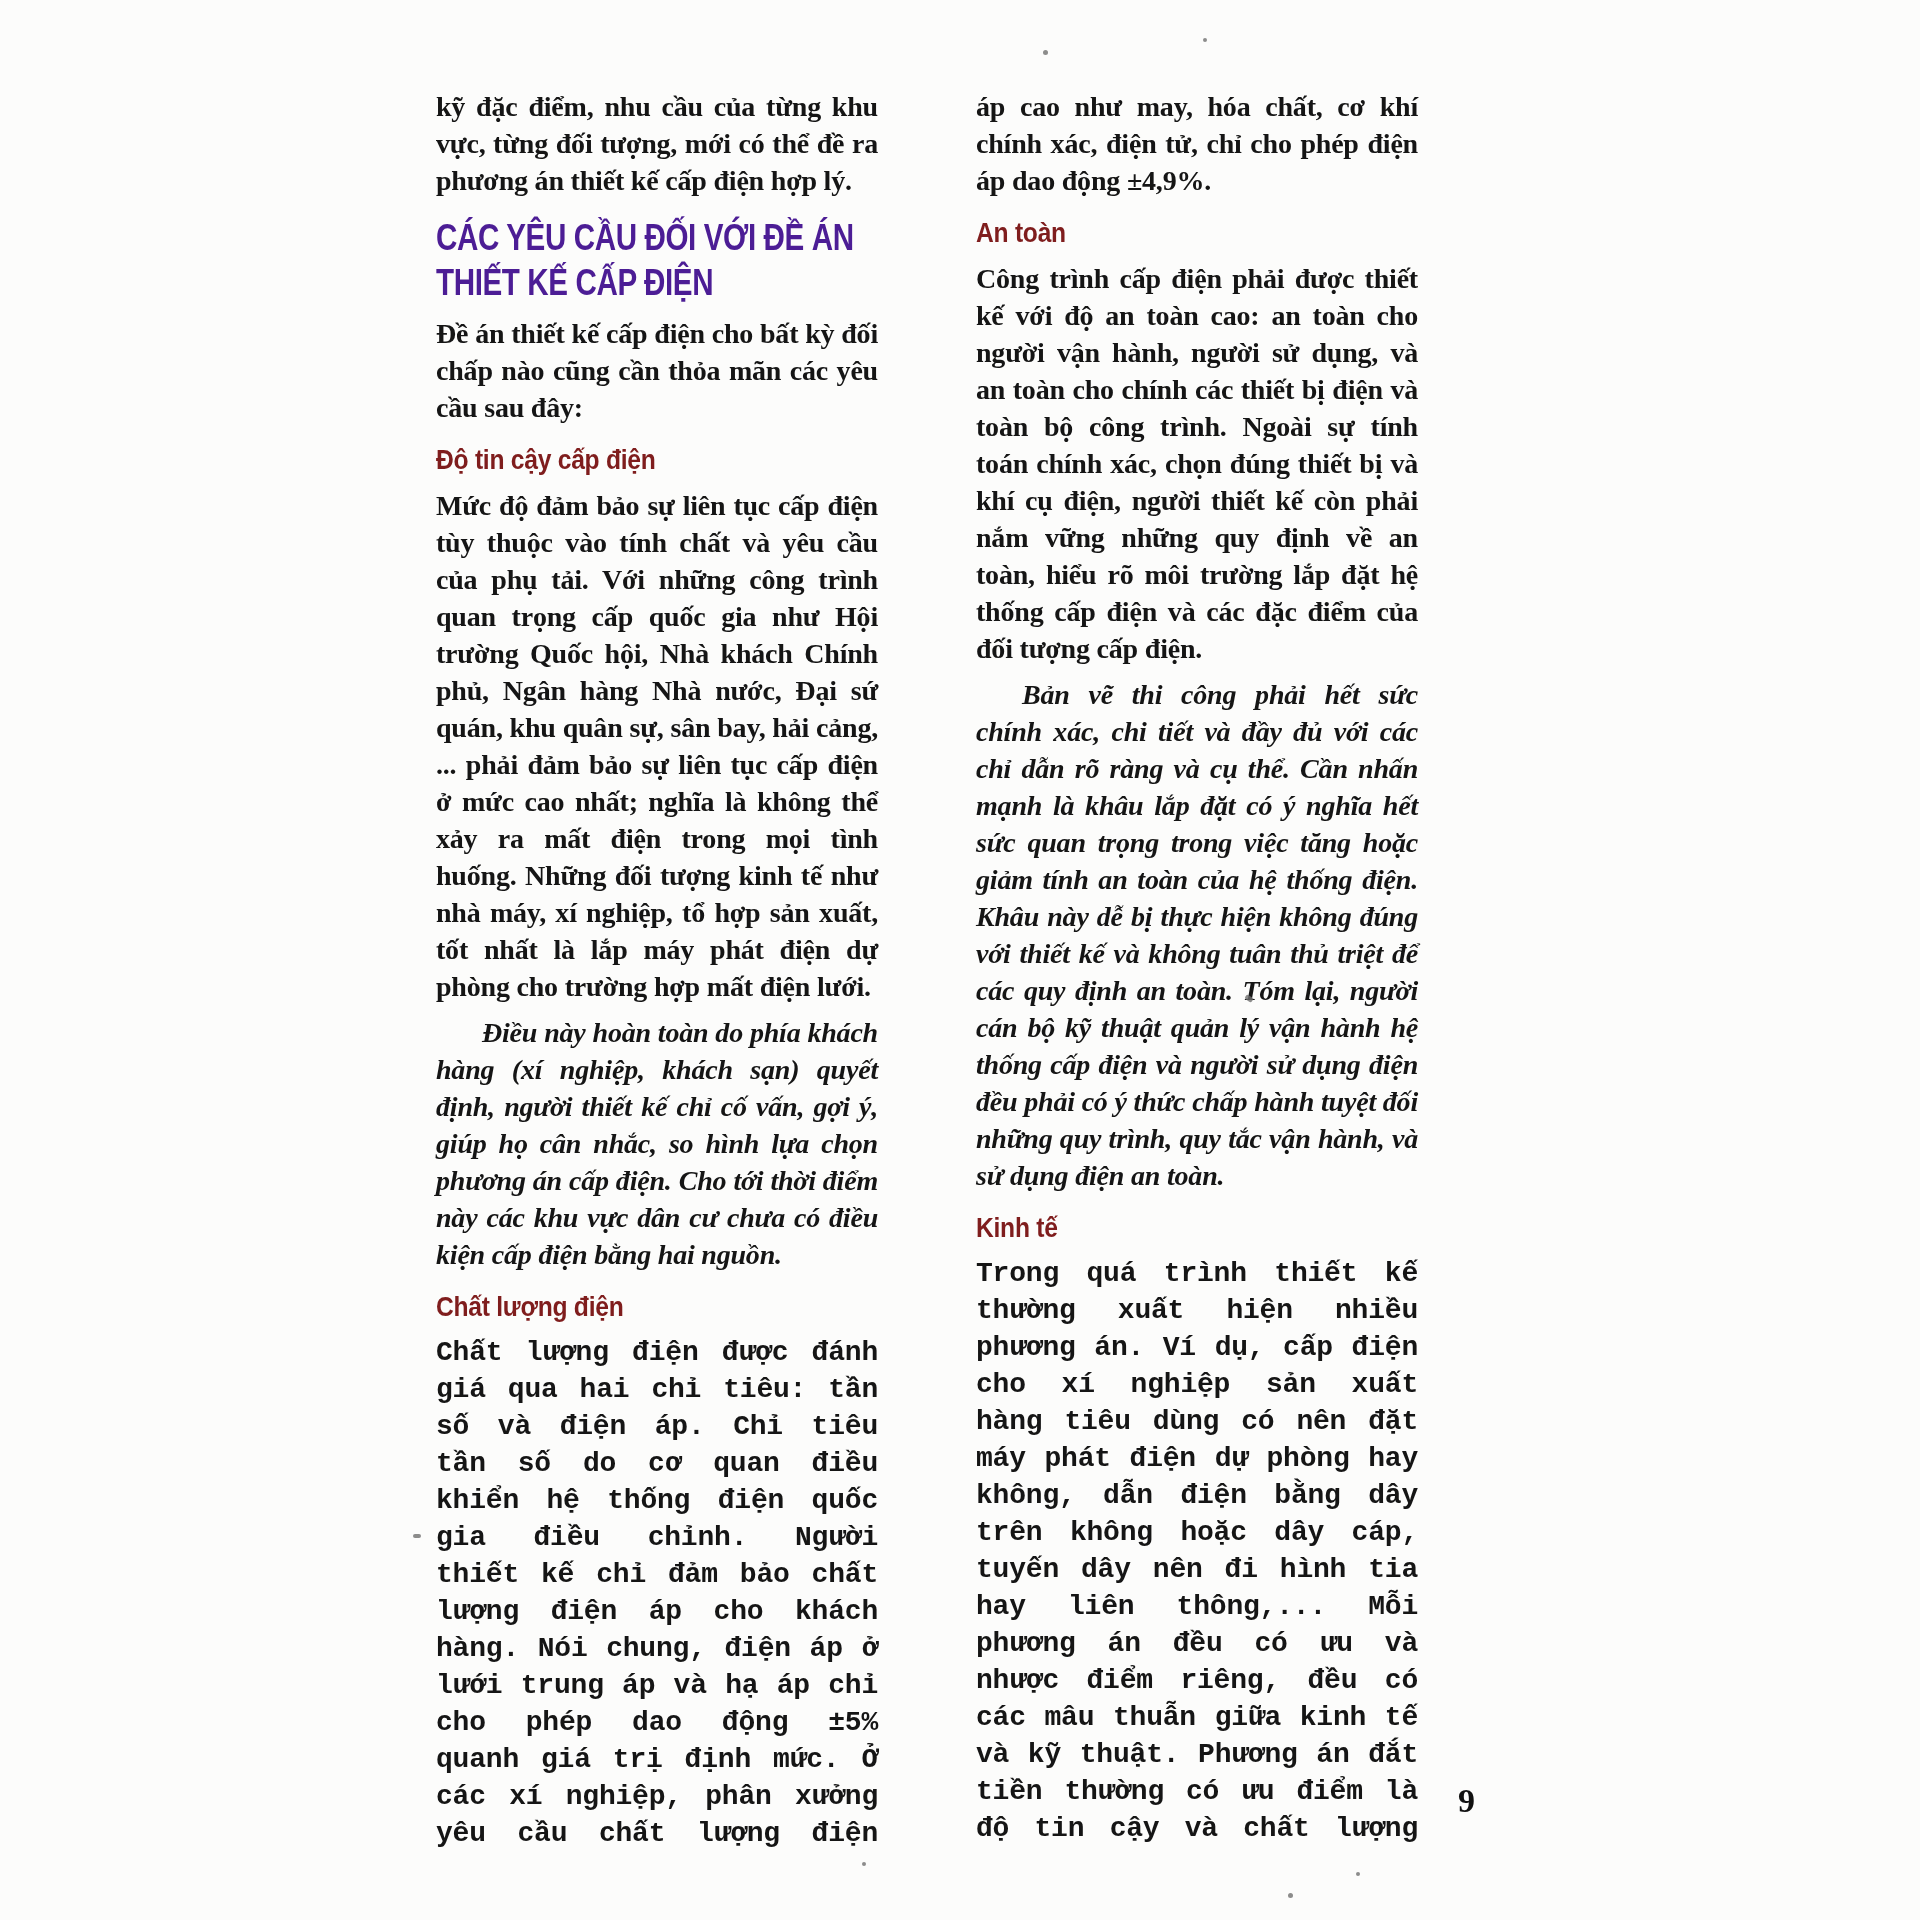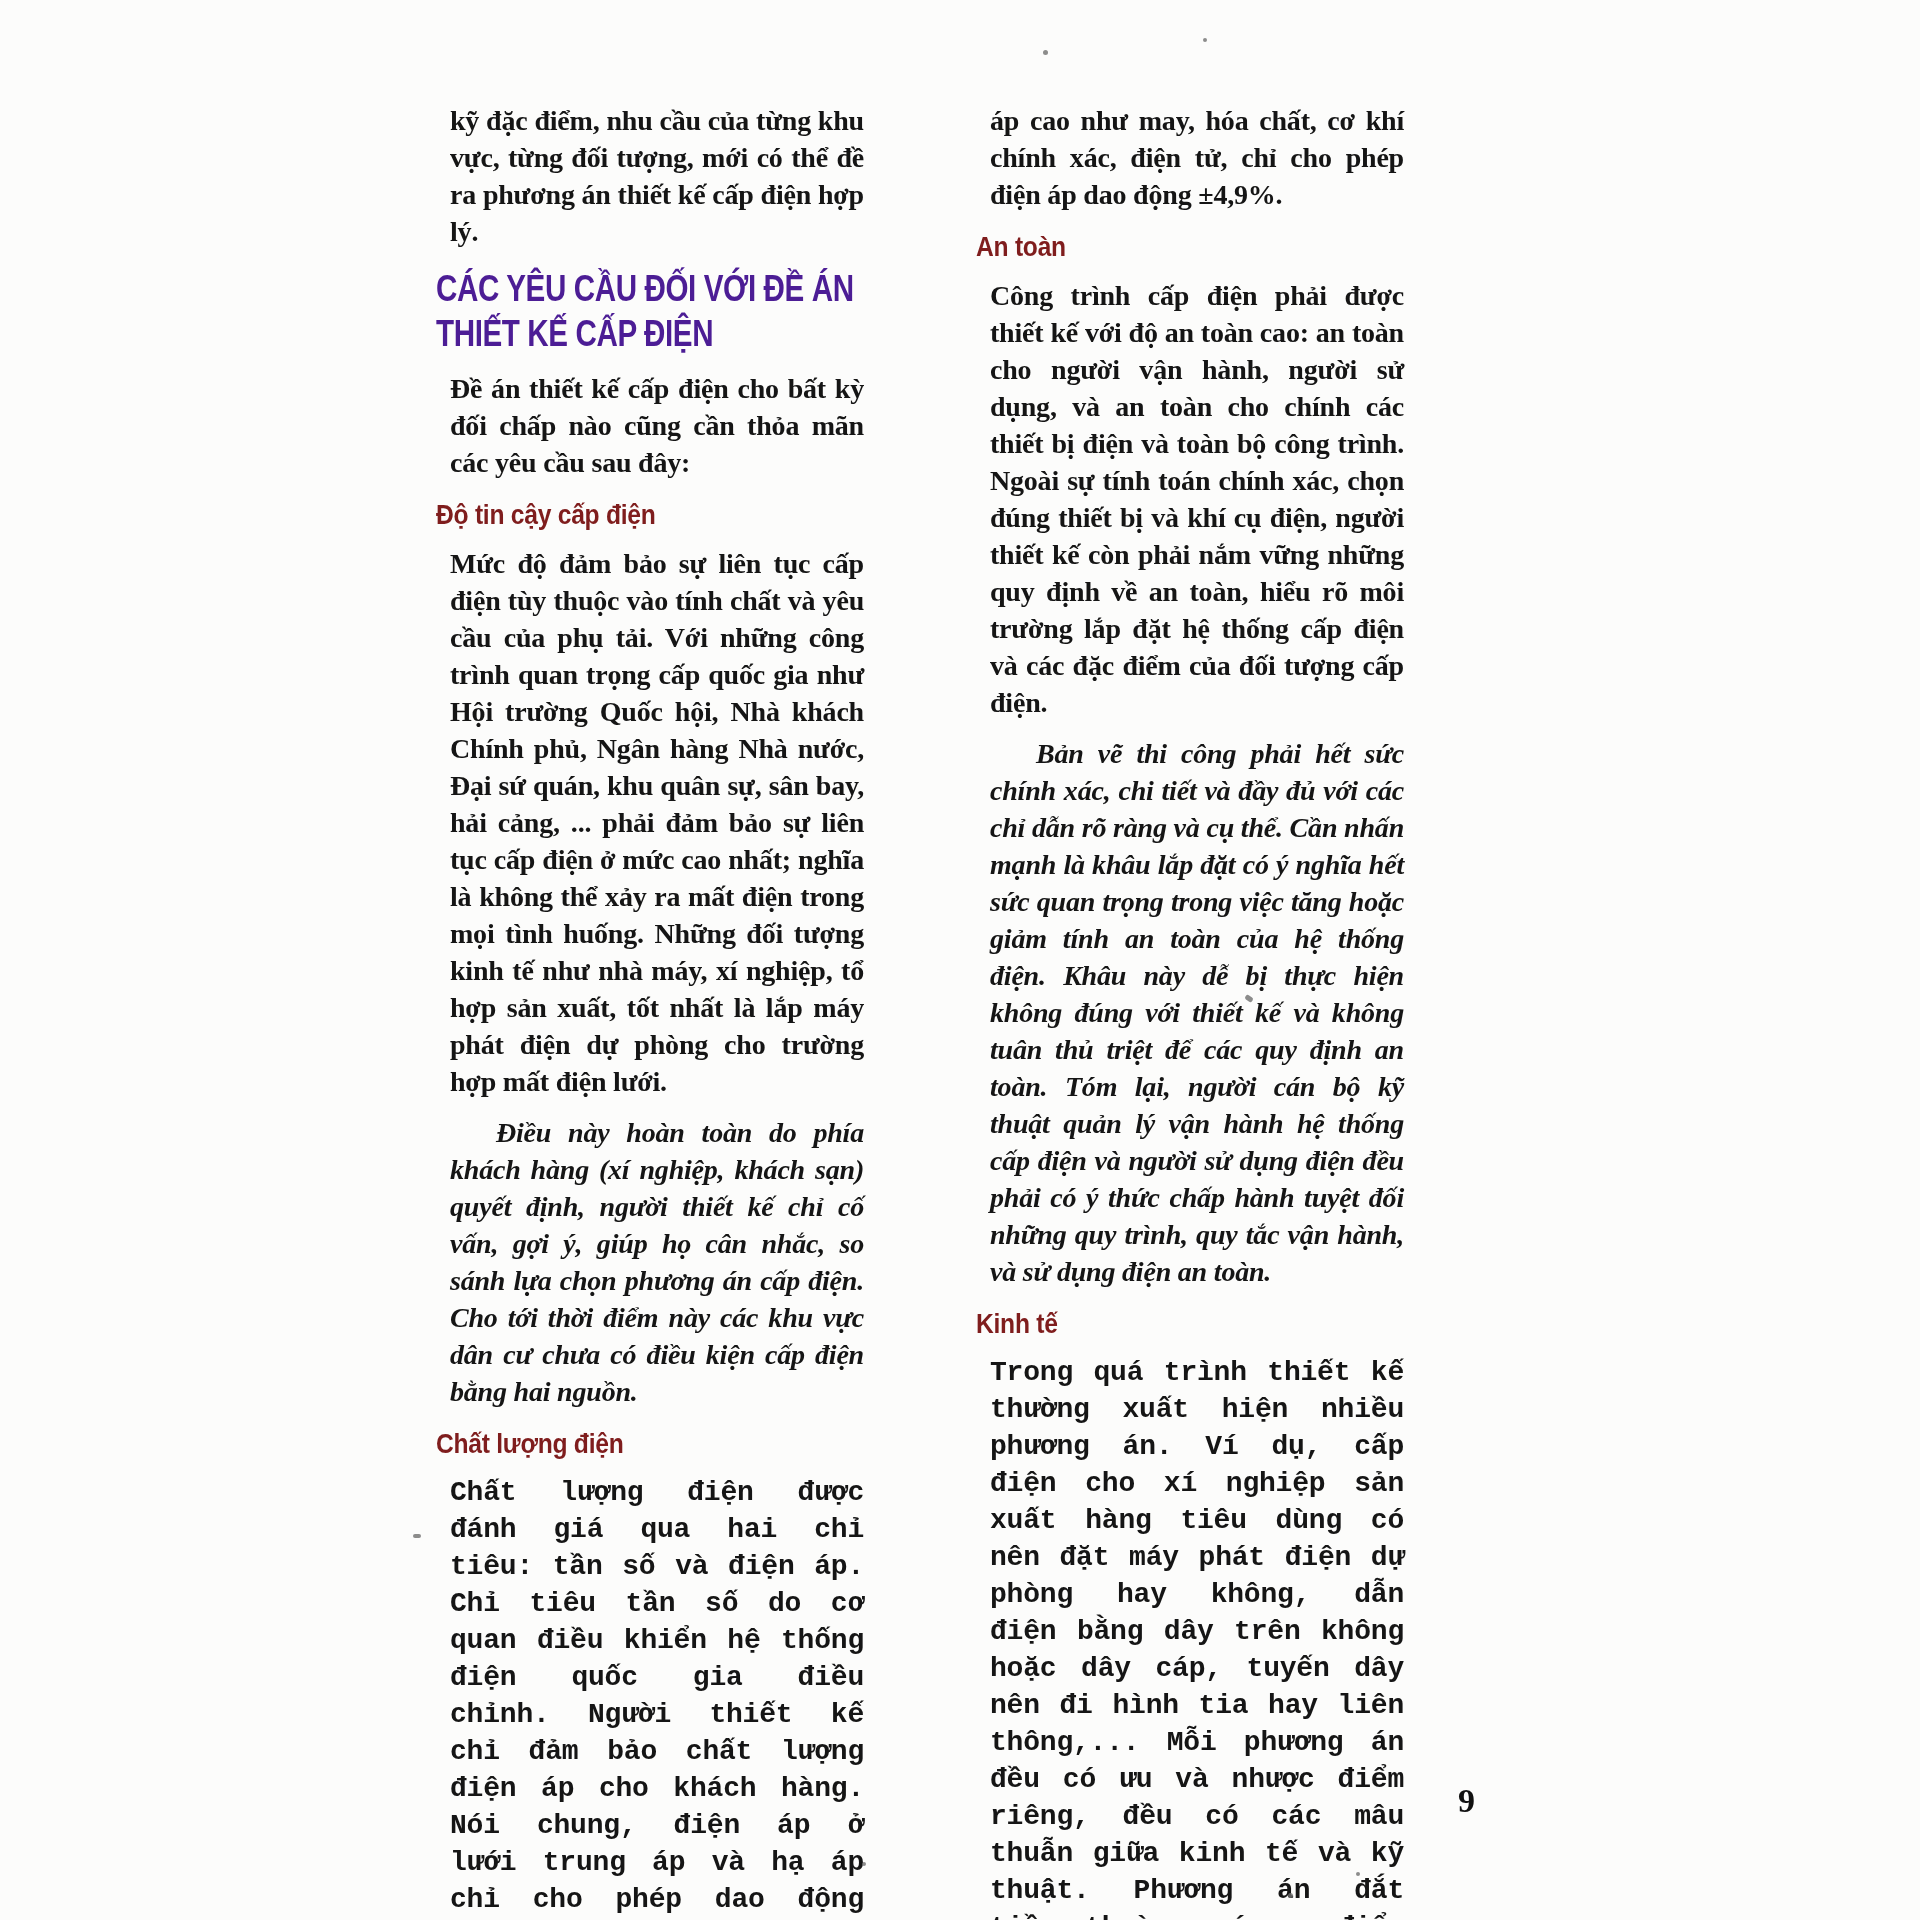--- a/index.html
+++ b/index.html
@@ -13,21 +13,21 @@
   }
   .col{position:absolute;top:88px;width:442px;}
   .col-left{left:436px;}
   .col-right{left:976px;}
 
   .para{
     font-size:28px;
     line-height:37px;
     font-weight:700;
     text-align:justify;
-    margin:14px;
+    margin:0;
     letter-spacing:-0.2px;
   }
   .para + .para{margin-top:9px;font-style:italic;}
   .indent{text-indent:46px;}
   .fulljust{text-align-last:justify;font-family:Liberation Mono, monospace;}
 
   .heading{
     margin:16px 0 10px;
     font-family:"Liberation Sans","DejaVu Sans",sans-serif;
     font-weight:900;
@@ -80,21 +80,21 @@
     </div>
 
     <p class="para">Đề án thiết kế cấp điện cho bất kỳ đối chấp nào cũng cần thỏa mãn các yêu cầu sau đây:</p>
 
     <div class="subhead">
       <span class="subhead-inner">Độ tin cậy cấp điện</span>
     </div>
 
     <p class="para">Mức độ đảm bảo sự liên tục cấp điện tùy thuộc vào tính chất và yêu cầu của phụ tải. Với những công trình quan trọng cấp quốc gia như Hội trường Quốc hội, Nhà khách Chính phủ, Ngân hàng Nhà nước, Đại sứ quán, khu quân sự, sân bay, hải cảng, ... phải đảm bảo sự liên tục cấp điện ở mức cao nhất; nghĩa là không thể xảy ra mất điện trong mọi tình huống. Những đối tượng kinh tế như nhà máy, xí nghiệp, tổ hợp sản xuất, tốt nhất là lắp máy phát điện dự phòng cho trường hợp mất điện lưới.</p>
 
-    <p class="para indent">Điều này hoàn toàn do phía khách hàng (xí nghiệp, khách sạn) quyết định, người thiết kế chỉ cố vấn, gợi ý, giúp họ cân nhắc, so sánh lựa chọn phương án cấp điện. Cho tới thời điểm này các khu vực dân cư chưa có điều kiện cấp điện bằng hai nguồn.</p>
+    <p class="para indent">Điều này hoàn toàn do phía khách hàng (xí nghiệp, khách sạn) quyết định, người thiết kế chỉ cố vấn, gợi ý, giúp họ cân nhắc, so hình lựa chọn phương án cấp điện. Cho tới thời điểm này các khu vực dân cư chưa có điều kiện cấp điện bằng hai nguồn.</p>
 
     <div class="subhead">
       <span class="subhead-inner">Chất lượng điện</span>
     </div>
 
     <p class="para fulljust">Chất lượng điện được đánh giá qua hai chỉ tiêu: tần số và điện áp. Chỉ tiêu tần số do cơ quan điều khiển hệ thống điện quốc gia điều chỉnh. Người thiết kế chỉ đảm bảo chất lượng điện áp cho khách hàng. Nói chung, điện áp ở lưới trung áp và hạ áp chỉ cho phép dao động ±5% quanh giá trị định mức. Ở các xí nghiệp, phân xưởng yêu cầu chất lượng điện</p>
   </div>
 
   <div class="col col-right">
     <p class="para">áp cao như may, hóa chất, cơ khí chính xác, điện tử, chỉ cho phép điện áp dao động ±4,9%.</p>

